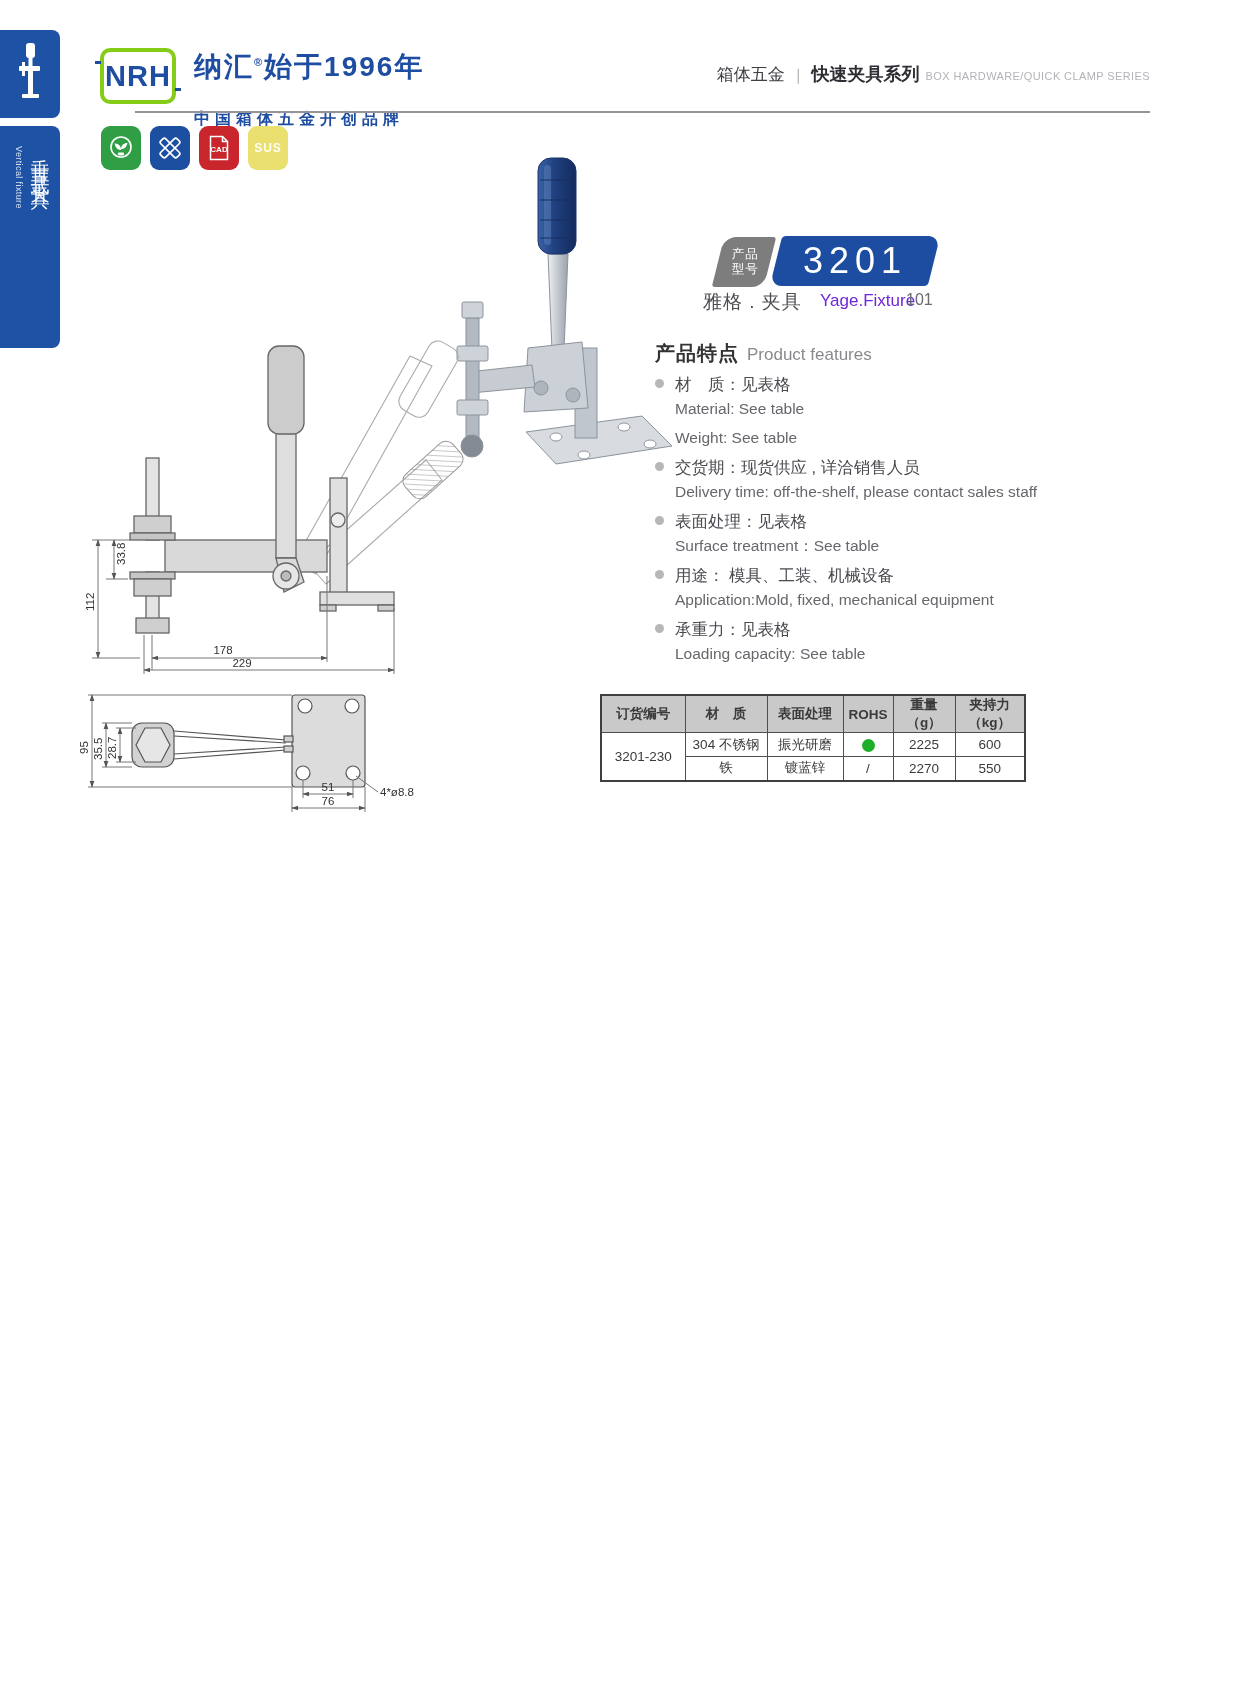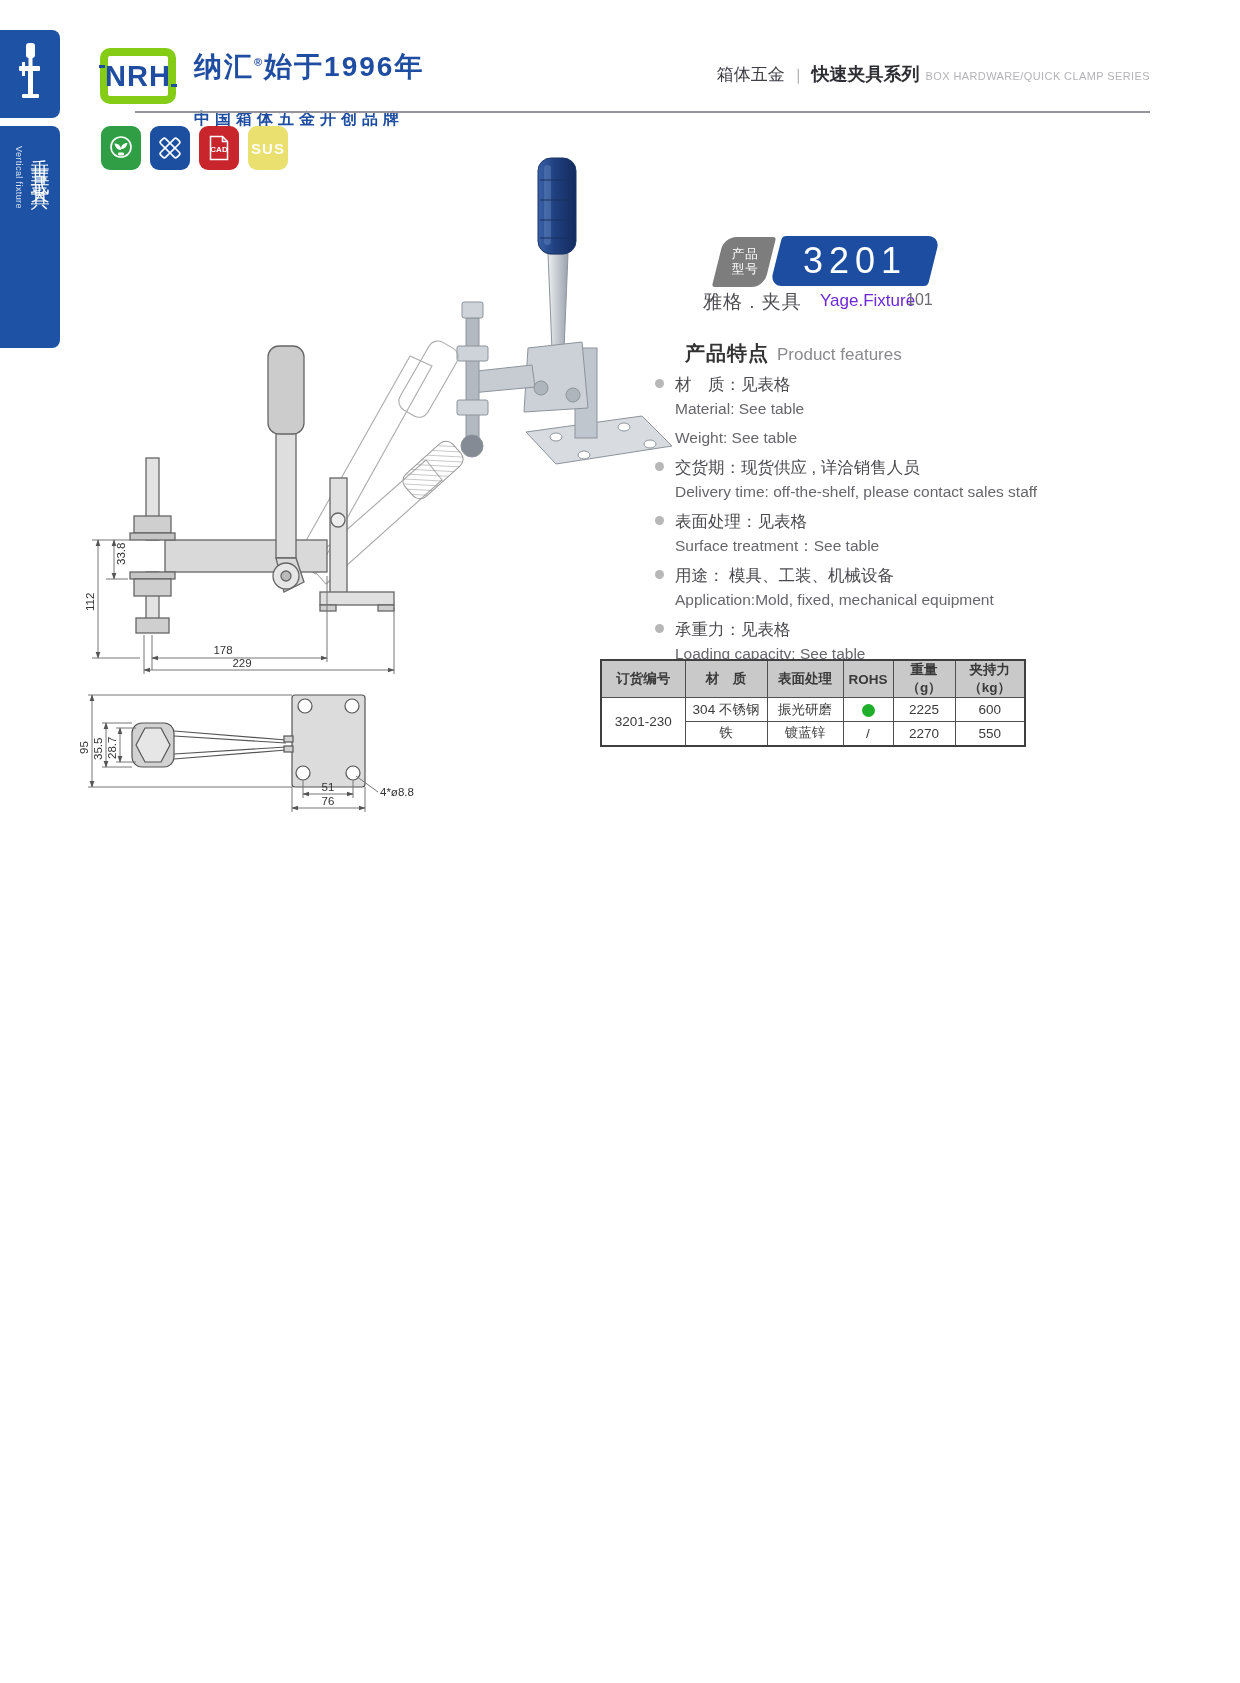--- a/index.html
+++ b/index.html
@@ -10,21 +10,21 @@
   .sidebar-top { position:absolute; left:0; top:30px; width:60px; height:88px; background:#1d52a4;
                  border-radius:0 8px 8px 0; display:flex; align-items:center; justify-content:center; }
   .sidebar-tab { position:absolute; left:0; top:126px; width:60px; height:222px; background:#1d52a4;
                  border-radius:0 8px 8px 0; }
   .tab-cn { position:absolute; right:7px; top:18px; writing-mode:vertical-rl; color:#ffffff;
             font-size:19px; letter-spacing:8px; }
   .tab-en { position:absolute; left:24px; top:20px; transform:rotate(90deg); transform-origin:left top;
             font-size:9px; color:#d7e0f2; white-space:nowrap; letter-spacing:0.4px; }
 
   
-  .logo-box { position:absolute; left:100px; top:48px; width:76px; height:56px; border:8px solid #84cc16;
+  .logo-box { position:absolute; left:100px; top:48px; width:76px; height:56px; border:4px solid #84cc16;
               border-radius:10px; display:flex; align-items:center; justify-content:center;
               color:#1e4da1; font-weight:bold; font-size:29px; letter-spacing:1px; }
   .logo-box::before { content:""; position:absolute; left:-9px; top:9px; width:6px; height:3px; background:#1e4da1; }
   .logo-box::after  { content:""; position:absolute; right:-9px; bottom:9px; width:6px; height:3px; background:#1e4da1; }
   .brand { position:absolute; left:194px; top:48px; color:#1e4da1; }
   .brand-top { font-size:28px; font-weight:bold; letter-spacing:2px; }
   .brand-top .reg { font-size:11px; vertical-align:super; }
   .slogan { font-size:16px; letter-spacing:5px; font-weight:bold; margin-top:23px; }
   .header-right { position:absolute; right:90px; top:62px; white-space:nowrap; }
   .hr-cat { font-size:17px; color:#3e3e45; }
@@ -33,49 +33,49 @@
   .hr-series-en { font-size:11px; color:#b3b3b8; margin-left:6px; letter-spacing:0.4px; }
   .header-rule { position:absolute; left:135px; top:111px; width:1015px; height:2px; background:#94949a; }
 
   
   .badges { position:absolute; left:101px; top:126px; display:flex; gap:9px; }
   .badge { width:40px; height:44px; border-radius:9px; display:flex; align-items:center; justify-content:center; }
   .badge-green  { background:#2f9e45; }
   .badge-blue   { background:#1c4fa0; }
   .badge-red    { background:#c8262c; }
   .badge-yellow { background:#e9e070; }
-  .sus-text { color:rgba(255,255,255,0.92); font-weight:bold; font-size:15px; letter-spacing:1px;text-align:right; }
+  .sus-text { color:rgba(255,255,255,0.92); font-weight:bold; font-size:12px; letter-spacing:1px;text-align:right; }
 
   
   .model-tag { position:absolute; left:718px; top:237px; width:52px; height:50px; background:#7d7d7d;
                transform:skewX(-14deg); border-radius:12px 3px 12px 3px; }
   .model-tag .unskew { transform:skewX(14deg); color:#fff; font-size:12.5px; text-align:center;
                        padding-top:10px; line-height:15px; letter-spacing:1px; }
   .model-tag .unskew span { display:block; }
   .model-banner { position:absolute; left:776px; top:236px; width:158px; height:50px; background:#1c4da1;
                   transform:skewX(-14deg); border-radius:4px 12px 4px 12px; }
   .model-banner .unskew { transform:skewX(14deg); color:#fff; font-size:36px; letter-spacing:6px;
                           text-align:center; line-height:50px; }
   .name-cn  { position:absolute; left:703px; top:289px; font-size:19px; color:#4c4c52; letter-spacing:1px; }
   .name-en  { position:absolute; left:820px; top:291px; font-size:17px; color:#6d28d9; }
   .page-no  { position:absolute; left:906px; top:291px; font-size:16px; color:#6a6a70; }
 
   
-  .features-title { position:absolute; left:685px; top:340px; }
+  .features-title { position:absolute; left:655px; top:340px; }
   .ft-cn { font-size:20px; font-weight:bold; color:#333; letter-spacing:1px; }
   .ft-en { font-size:17px; color:#8a8a8e; margin-left:8px; }
   .features-list { position:absolute; left:655px; top:372px; width:445px; }
   .feat { margin-bottom:6px; }
   .feat-cn { font-size:16.5px; color:#4a4a50; line-height:25px; }
   .feat-cn .dot { display:inline-block; width:9px; height:9px; border-radius:50%; background:#b7b7b7;
                   margin-right:11px; vertical-align:2px; }
   .feat-en { font-size:15.5px; color:#66666c; line-height:23px; padding-left:20px; }
 
   
-  table.spec { position:absolute; left:600px; top:659px; width:424px; border-collapse:collapse;
+  table.spec { position:absolute; left:600px; top:694px; width:424px; border-collapse:collapse;
                font-size:13.5px; color:#3a3a3a; border:2px solid #3f3f3f; table-layout:fixed; }
   table.spec th { background:#c9c9c9; border:1px solid #4f4f4f; height:26px; font-weight:bold; text-align:center; }
   table.spec td { border:1px solid #4f4f4f; height:24px; text-align:center; background:#fff; }
   .rohs-dot { display:inline-block; width:13px; height:13px; border-radius:50%; vertical-align:middle; }
 
   
   .photo     { position:absolute; left:410px; top:150px; width:270px; height:330px; }
   .side-view { position:absolute; left:80px;  top:330px; width:420px; height:350px; }
   .top-view  { position:absolute; left:80px;  top:680px; width:360px; height:150px; }
   .dim-text { font-size:11.5px; fill:#333; font-family:"Liberation Sans", sans-serif; }

